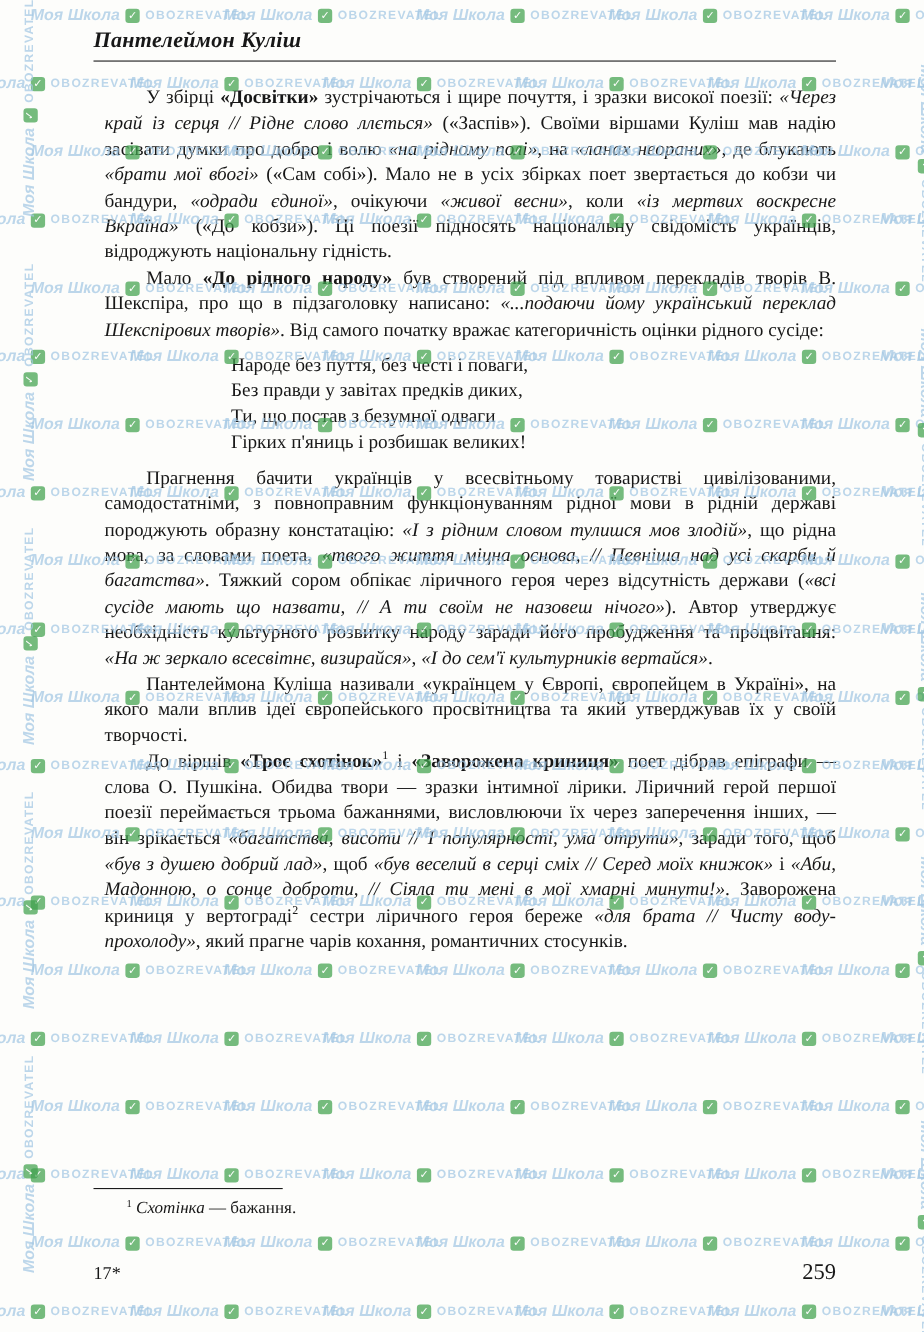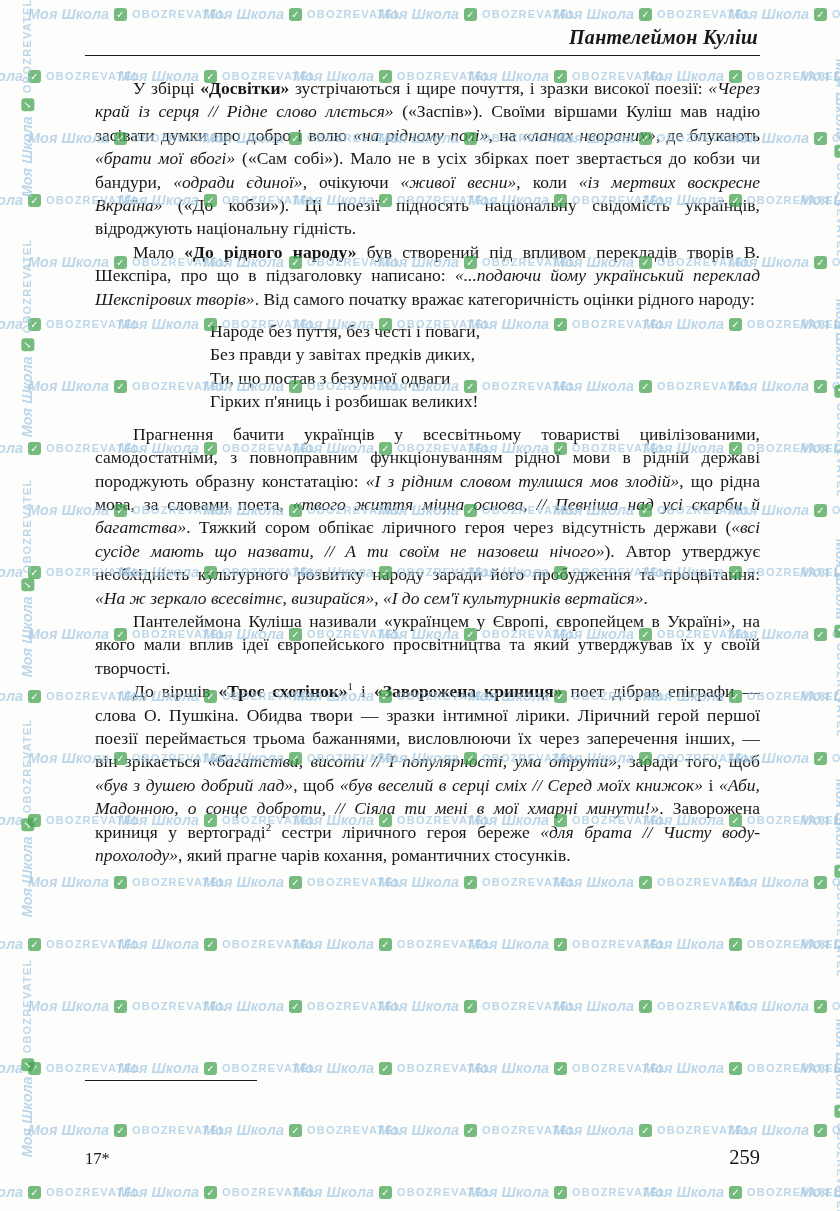--- a/index.html
+++ b/index.html
@@ -14,21 +14,20 @@
     font-family: "Liberation Serif", "DejaVu Serif", serif;
     color: #171717;
   }
   .content {
     position: absolute;
     left: 85px;
     top: 26px;
     width: 675px;
   }
   .header-title {
-    text-align: right;
     font-style: italic;
     font-weight: bold;
     font-size: 20px;
     letter-spacing: .3px;
     padding-right: 2px;
   }
   .header-rule {
     border-bottom: 1.6px solid #1b1b1b;
     margin-top: 6px;
   }
@@ -116,37 +115,38 @@
 <body>
 
 <div class="page">
 
   <div class="content">
     <div class="header-title">Пантелеймон Куліш</div>
     <div class="header-rule"></div>
 
     <div class="body-text">
       <p class="para"><span>У збірці </span><span class="run-b">«Досвітки»</span><span> зустрічаються і щире почуття, і зразки високої поезії: </span><span class="run-i">«Через край із серця // Рідне слово ллється»</span><span> («Заспів»). Своїми віршами Куліш мав надію засівати думки про добро і волю </span><span class="run-i">«на рідному полі»</span><span>, на </span><span class="run-i">«ланах неораних»</span><span>, де блукають </span><span class="run-i">«брати мої вбогі»</span><span> («Сам собі»). Мало не в усіх збірках поет звертається до кобзи чи бандури, </span><span class="run-i">«одради єдиної»</span><span>, очікуючи </span><span class="run-i">«живої весни»</span><span>, коли </span><span class="run-i">«із мертвих воскресне Вкраїна»</span><span> («До кобзи»). Ці поезії підносять національну свідомість українців, відроджують національну гідність.</span></p>
-      <p class="para"><span>Мало </span><span class="run-b">«До рідного народу»</span><span> був створений під впливом перекладів творів В. Шекспіра, про що в підзаголовку написано: </span><span class="run-i">«...подаючи йому український переклад Шекспірових творів»</span><span>. Від самого початку вражає категоричність оцінки рідного народу:</span></p>
+      <p class="para"><span>Мало </span><span class="run-b">«До рідного народу»</span><span> був створений під впливом перекладів творів В. Шекспіра, про що в підзаголовку написано: </span><span class="run-i">«...подаючи йому український переклад Шекспірових творів»</span><span>. Від самого початку вражає категоричність оцінки рідного сусіде:</span></p>
 
       <div class="verse">
         <div class="verse-line">Народе без пуття, без честі і поваги,</div>
         <div class="verse-line">Без правди у завітах предків диких,</div>
         <div class="verse-line">Ти, що постав з безумної одваги</div>
         <div class="verse-line">Гірких п'яниць і розбишак великих!</div>
       </div>
 
       <p class="para"><span>Прагнення бачити українців у всесвітньому товаристві цивілізованими, самодостатніми, з повноправним функціонуванням рідної мови в рідній державі породжують образну констатацію: </span><span class="run-i">«І з рідним словом тулишся мов злодій»</span><span>, що рідна мова, за словами поета, </span><span class="run-i">«твого життя міцна основа, // Певніша над усі скарби й багатства»</span><span>. Тяжкий сором обпікає ліричного героя через відсутність держави (</span><span class="run-i">«всі сусіде мають що назвати, // А ти своїм не назовеш нічого»</span><span>). Автор утверджує необхідність культурного розвитку народу заради його пробудження та процвітання: </span><span class="run-i">«На ж зеркало всесвітнє, визирайся»</span><span>, </span><span class="run-i">«І до сем'ї культурників вертайся»</span><span>.</span></p>
       <p class="para"><span>Пантелеймона Куліша називали «українцем у Європі, європейцем в Україні», на якого мали вплив ідеї європейського просвітництва та який утверджував їх у своїй творчості.</span></p>
       <p class="para"><span>До віршів </span><span class="run-b">«Троє схотінок»</span><sup>1</sup><span> і </span><span class="run-b">«Заворожена криниця»</span><span> поет дібрав епіграфи — слова О. Пушкіна. Обидва твори — зразки інтимної лірики. Ліричний герой першої поезії переймається трьома бажаннями, висловлюючи їх через заперечення інших, — він зрікається </span><span class="run-i">«багатства, висоти // І популярності, ума отрути»</span><span>, заради того, щоб </span><span class="run-i">«був з душею добрий лад»</span><span>, щоб </span><span class="run-i">«був веселий в серці сміх // Серед моїх книжок»</span><span> і </span><span class="run-i">«Аби, Мадонною, о сонце доброти, // Сіяла ти мені в мої хмарні минути!»</span><span>. Заворожена криниця у вертограді</span><sup>2</sup><span> сестри ліричного героя береже </span><span class="run-i">«для брата // Чисту воду-прохолоду»</span><span>, який прагне чарів кохання, романтичних стосунків.</span></p>
     </div>
   </div>
 
   <div class="footnotes">
     <div class="footnote-rule"></div>
+    <div class="footnote"><sup>1</sup><span> </span><span class="run-i">Схотінка</span><span> — бажання.</span></div>
   </div>
 
   <div class="page-footer">
     <span class="footer-sig">17*</span>
     <span class="page-number">259</span>
   </div>
 
   <div class="wm-layer" id="wm-layer">
       <span class="wm-tile" style="left: 28px; top: 6px;">
         <span class="wm-brand">Моя Школа</span>

